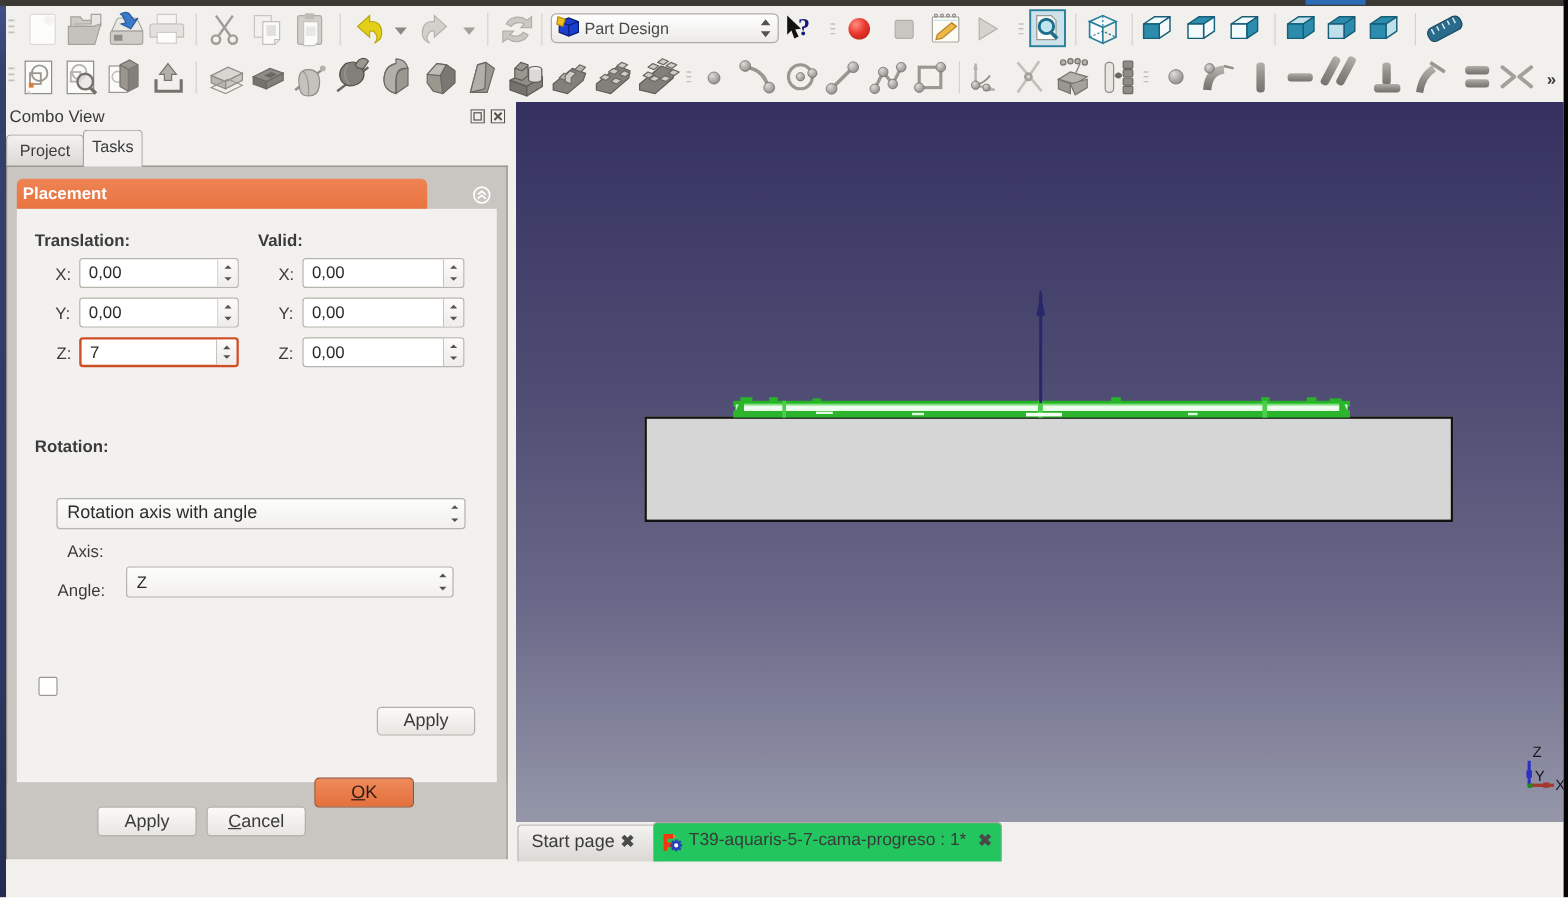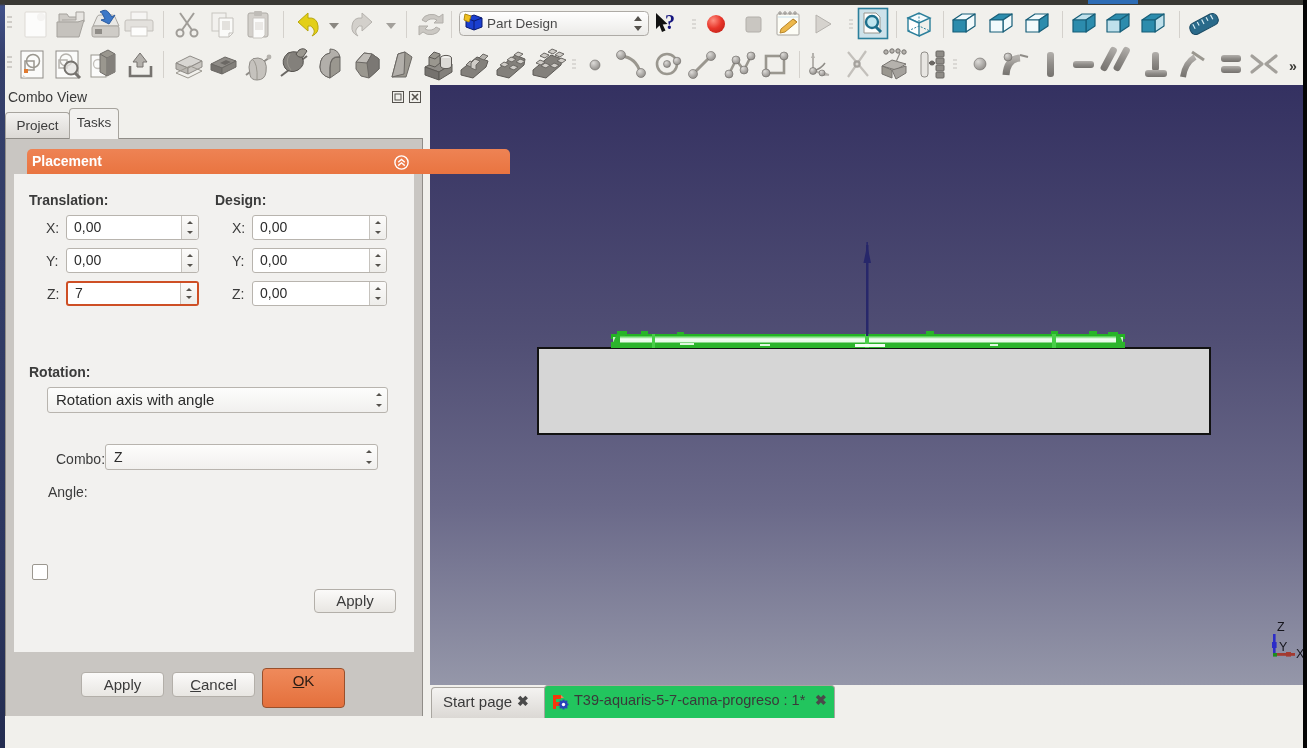--- a/index.html
+++ b/index.html
@@ -10,31 +10,31 @@
   #topstrip{left:0;top:0;width:1307px;height:5px;background:#3a3934;}
   #leftedge{left:0;top:0;width:5px;height:748px;background:linear-gradient(#3b3a36 0px,#3b3a36 4px,#41518a 6px,#35406b 60px,#313c66 300px,#2c3660 560px,#232c50 748px);}
   #rightedge{left:1303px;top:0;width:4px;height:748px;background:#050505;}
   
   #comboTitle{left:8px;top:89px;font-size:14px;color:#3a3a3a;}
   .tab{border:1px solid #a7a49e;border-bottom:none;border-radius:4px 4px 0 0;text-align:center;color:#3c3c3c;font-size:13.5px;}
   #tabProject{left:5px;top:112px;width:63px;height:25px;background:linear-gradient(#f3f2f0,#dcd9d5);line-height:25px;text-align:center;}
   #tabTasks{left:69px;top:108px;width:48px;height:30px;background:#f2f1ef;line-height:28px;z-index:3;}
   #pane{left:5px;top:138px;width:418px;height:578px;background:#c9c6c2;border:1px solid #908d88;border-bottom:none;box-sizing:border-box;}
   #paneWhite{left:14px;top:174px;width:400px;height:478px;background:#f2f1ef;}
-  #plHeader{left:27px;top:149px;width:483px;height:25px;background:linear-gradient(#ee8354,#e97440);border-radius:5px 5px 0 0;color:#fff;font-weight:bold;line-height:25px;}
+  #plHeader{left:14px;top:149px;width:342px;height:25px;background:linear-gradient(#ee8354,#e97440);border-radius:5px 5px 0 0;color:#fff;font-weight:bold;line-height:25px;}
   #plHeader span{margin-left:5px;}
   .blab{font-weight:bold;color:#3b3b3b;}
   .rowlab{color:#3b3b3b;}
   .spin{background:#fff;border:1px solid #b8b4ae;border-radius:3px;box-sizing:border-box;}
   .spin .val{position:absolute;left:7px;top:0;line-height:23px;color:#2b2b2b;}
   .spinbtn{position:absolute;right:0;top:0;bottom:0;width:16px;border-left:1px solid #c6c3be;background:linear-gradient(#fcfbfa,#eeedea);border-radius:0 3px 3px 0;}
   .spinbtn:before,.spinbtn:after{content:"";position:absolute;left:4.5px;width:0;height:0;border-left:3.5px solid transparent;border-right:3.5px solid transparent;}
   .spinbtn:before{top:5px;border-bottom:3.5px solid #55524d;}
   .spinbtn:after{bottom:5px;border-top:3.5px solid #55524d;}
-  .cbox{background:linear-gradient(#fdfdfc,#f1f0ee);border:1px solid #b8b4ae;border-radius:3px;box-sizing:border-box;}
+  .cbox{background:linear-gradient(#fdfdfc,#f1f0ee);border:1px solid #b8b4ae;border-radius:3px;box-sizing:border-box;margin-top:28px;}
   .btn{background:linear-gradient(#fbfaf9,#e8e6e2);border:1px solid #b3afa9;border-radius:4px;text-align:center;color:#3b3b3b;box-sizing:border-box;font-size:15px;}
   
   #viewport{left:430px;top:85px;width:873px;height:600px;background:linear-gradient(#343161 0%,#504e74 42%,#6a6989 70%,#9597a9 100%);}
   #grayblock{left:107px;top:262px;width:674px;height:88px;background:#d6d6d6;border:2px solid #121212;box-sizing:border-box;}
   
   #tabbar{left:430px;top:685px;width:873px;height:33px;background:#f1f0ec;}
   .dtab{position:absolute;border:1px solid #a9a6a0;border-bottom:none;border-radius:4px 4px 0 0;box-sizing:border-box;}
   #dtab1{left:1px;top:2px;width:120px;height:31px;background:linear-gradient(#f4f3f1,#dbd8d4);}
   #dtab2{left:114px;top:0px;width:291px;height:33px;background:#22c55e;}
   .xglyph{color:#4a4a4a;font-weight:bold;font-size:14px;}
@@ -118,21 +118,21 @@
   <div class="abs tab" id="tabTasks">Tasks</div>
   <div class="abs" id="pane"></div>
   <div class="abs" id="paneWhite"></div>
   <div class="abs" id="plHeader"><span>Placement</span></div>
   <svg class="abs" style="left:394px;top:155px;" width="15" height="15" viewBox="0 0 15 15">
     <circle cx="7.5" cy="7.5" r="6.6" fill="none" stroke="#fff" stroke-width="1.4"></circle>
     <path d="M4.2 7.2 L7.5 4.4 L10.8 7.2 M4.2 10.6 L7.5 7.8 L10.8 10.6" fill="none" stroke="#fff" stroke-width="1.4"></path>
   </svg>
 
   <div class="abs blab" style="left:29px;top:192px;">Translation:</div>
-  <div class="abs blab" style="left:215px;top:192px;">Design:</div>
+  <div class="abs blab" style="left:215px;top:192px;">Valid:</div>
 
   <div class="abs rowlab" style="left:46px;top:220px;">X:</div>
   <div class="abs spin" style="left:66px;top:215px;width:133px;height:25px;">
       <span class="val">0,00</span>
       <span class="spinbtn"></span>
     </div>
   <div class="abs rowlab" style="left:46px;top:253px;">Y:</div>
   <div class="abs spin" style="left:66px;top:248px;width:133px;height:25px;">
       <span class="val">0,00</span>
       <span class="spinbtn"></span>
@@ -157,34 +157,34 @@
   <div class="abs spin" style="left:252px;top:281px;width:135px;height:25px;">
       <span class="val">0,00</span>
       <span class="spinbtn"></span>
     </div>
 
   <div class="abs blab" style="left:29px;top:364px;">Rotation:</div>
   <div class="abs cbox" style="left:47px;top:387px;width:341px;height:26px;">
     <span style="position:absolute;left:8px;line-height:24px;color:#2b2b2b;font-size:15px;">Rotation axis with angle</span>
     <span class="spinbtn" style="border-left:none;background:none;"></span>
   </div>
-  <div class="abs rowlab" style="left:56px;top:451px;">Combo:</div>
+  <div class="abs rowlab" style="left:56px;top:451px;">Axis:</div>
   <div class="abs cbox" style="left:105px;top:444px;width:273px;height:26px;">
     <span style="position:absolute;left:8px;line-height:24px;color:#2b2b2b;">Z</span>
     <span class="spinbtn" style="border-left:none;background:none;"></span>
   </div>
   <div class="abs rowlab" style="left:48px;top:484px;">Angle:</div>
 
   <div class="abs" style="left:32px;top:564px;width:14px;height:14px;background:#fff;border:1px solid #9b978f;border-radius:2px;"></div>
   <div class="abs btn" style="left:314px;top:589px;width:82px;height:24px;line-height:22px;">Apply</div>
 
   <div class="abs" style="left:6px;top:652px;width:416px;height:62px;background:#c9c6c2;"></div>
   <div class="abs btn" style="left:81px;top:672px;width:83px;height:25px;line-height:23px;">Apply</div>
   <div class="abs btn" style="left:172px;top:672px;width:83px;height:25px;line-height:23px;"><u>C</u>ancel</div>
-  <div class="abs btn" style="left:262px;top:668px;width:83px;height:40px;line-height:23px;background:linear-gradient(#ef8a5b,#e4703c);border-color:#99502c;color:#2b1c14;"><u>O</u>K</div>
+  <div class="abs btn" style="left:262px;top:648px;width:83px;height:25px;line-height:23px;background:linear-gradient(#ef8a5b,#e4703c);border-color:#99502c;color:#2b1c14;"><u>O</u>K</div>
 
   <div class="abs" id="tabbar">
     <div class="dtab" id="dtab1">
       <span style="position:absolute;left:11px;top:5px;color:#3a3a3a;font-size:15px;">Start page</span>
       <span class="xglyph" style="position:absolute;left:85px;top:5px;">✖</span>
     </div>
     <div class="dtab" id="dtab2">
       <svg style="position:absolute;left:7px;top:8px;" width="17" height="16" viewBox="0 0 17 16">
         <path d="M1 1 h8 v4 h-5 v3 h4 v4 h-4 v3 h-3 z" fill="#f4380b"></path>
         <path d="M9 1 l3 3 -3 0 z" fill="#ff7a55"></path>

